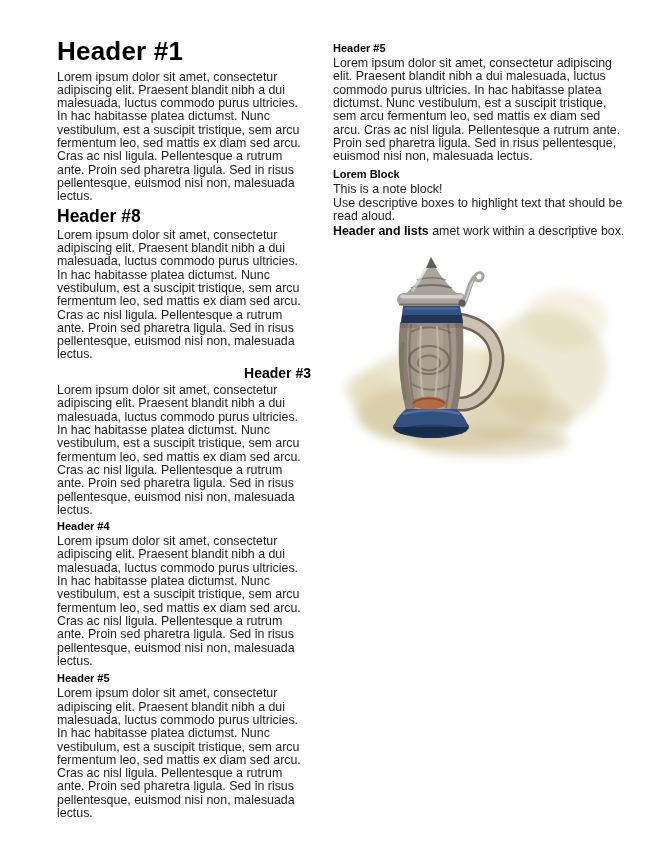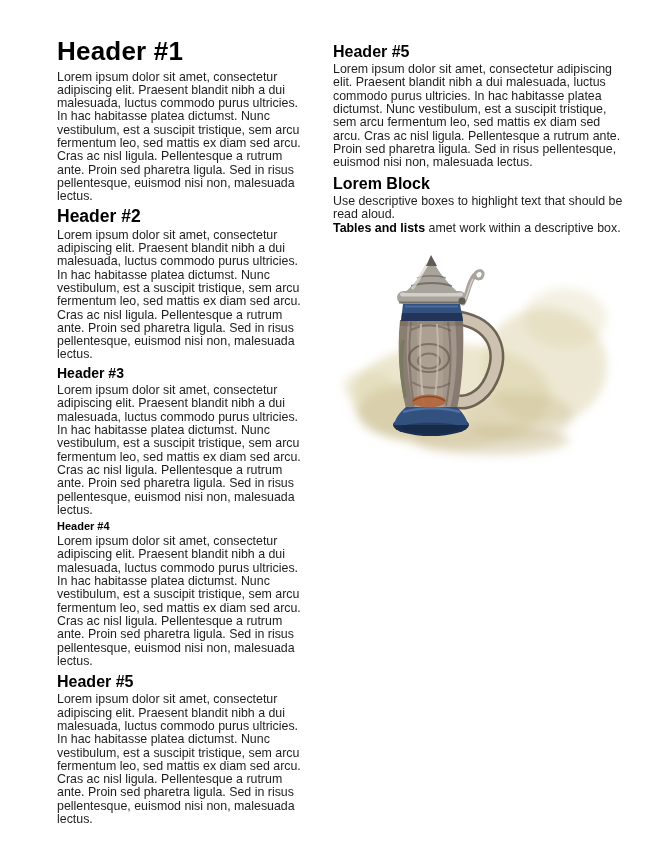--- a/index.html
+++ b/index.html
@@ -16,23 +16,23 @@
     background: #ffffff;
     overflow: hidden;
   }
   .col { position: absolute; top: 38px; }
   .col-left  { left: 57px;  width: 254px; }
   .col-right { left: 333px; width: 292px; }
 
   h1, h2, h3, h4, h5 { color: #000000; font-weight: 700; margin: 0; }
   h1 { font-size: 26px;   line-height: 1.06; margin: 0 0 5px 0; letter-spacing: 0.2px; }
   h2 { font-size: 17.5px; line-height: 1.1;  margin: 3px 0 3px 0; }
-  h3 { font-size: 14px;   line-height: 1.1;  margin: 4px 0 3px 0; }
+  h3 { font-size: 14px;   line-height: 1.1;  margin: 4px 0 3px 0; text-align: right; }
   h4 { font-size: 11px; line-height: 1.1;  margin: 3px 0 3px 0; }
-  h5 { font-size: 16px; line-height: 1.2;  margin: 4px 0 2px 0; }
+  h5 { font-size: 11px; line-height: 1.2;  margin: 4px 0 2px 0; }
 
   p.body {
     font-size: 12.4px;
     line-height: 13.3px;
     margin: 0 0 1px 0;
     color: #1d1d1d;
   }
   p.body b { color: #000000; }
 
   .stein { display: block; margin-top: 18px; }
@@ -41,21 +41,21 @@
 <body>
 
 <div class="page">
 
   <div class="col col-left">
     <section>
       <h1>Header #1</h1>
       <p class="body">Lorem ipsum dolor sit amet, consectetur adipiscing elit. Praesent blandit nibh a dui malesuada, luctus commodo purus ultricies. In hac habitasse platea dictumst. Nunc vestibulum, est a suscipit tristique, sem arcu fermentum leo, sed mattis ex diam sed arcu. Cras ac nisl ligula. Pellentesque a rutrum ante. Proin sed pharetra ligula. Sed in risus pellentesque, euismod nisi non, malesuada lectus.</p>
     </section>
     <section>
-      <h2>Header #2</h2>
+      <h2>Header #8</h2>
       <p class="body">Lorem ipsum dolor sit amet, consectetur adipiscing elit. Praesent blandit nibh a dui malesuada, luctus commodo purus ultricies. In hac habitasse platea dictumst. Nunc vestibulum, est a suscipit tristique, sem arcu fermentum leo, sed mattis ex diam sed arcu. Cras ac nisl ligula. Pellentesque a rutrum ante. Proin sed pharetra ligula. Sed in risus pellentesque, euismod nisi non, malesuada lectus.</p>
     </section>
     <section>
       <h3>Header #3</h3>
       <p class="body">Lorem ipsum dolor sit amet, consectetur adipiscing elit. Praesent blandit nibh a dui malesuada, luctus commodo purus ultricies. In hac habitasse platea dictumst. Nunc vestibulum, est a suscipit tristique, sem arcu fermentum leo, sed mattis ex diam sed arcu. Cras ac nisl ligula. Pellentesque a rutrum ante. Proin sed pharetra ligula. Sed in risus pellentesque, euismod nisi non, malesuada lectus.</p>
     </section>
     <section>
       <h4>Header #4</h4>
       <p class="body">Lorem ipsum dolor sit amet, consectetur adipiscing elit. Praesent blandit nibh a dui malesuada, luctus commodo purus ultricies. In hac habitasse platea dictumst. Nunc vestibulum, est a suscipit tristique, sem arcu fermentum leo, sed mattis ex diam sed arcu. Cras ac nisl ligula. Pellentesque a rutrum ante. Proin sed pharetra ligula. Sed in risus pellentesque, euismod nisi non, malesuada lectus.</p>
     </section>
@@ -63,24 +63,25 @@
       <h5>Header #5</h5>
       <p class="body">Lorem ipsum dolor sit amet, consectetur adipiscing elit. Praesent blandit nibh a dui malesuada, luctus commodo purus ultricies. In hac habitasse platea dictumst. Nunc vestibulum, est a suscipit tristique, sem arcu fermentum leo, sed mattis ex diam sed arcu. Cras ac nisl ligula. Pellentesque a rutrum ante. Proin sed pharetra ligula. Sed in risus pellentesque, euismod nisi non, malesuada lectus.</p>
     </section>
   </div>
 
   <div class="col col-right">
     <h5>Header #5</h5>
     <p class="body">Lorem ipsum dolor sit amet, consectetur adipiscing elit. Praesent blandit nibh a dui malesuada, luctus commodo purus ultricies. In hac habitasse platea dictumst. Nunc vestibulum, est a suscipit tristique, sem arcu fermentum leo, sed mattis ex diam sed arcu. Cras ac nisl ligula. Pellentesque a rutrum ante. Proin sed pharetra ligula. Sed in risus pellentesque, euismod nisi non, malesuada lectus.</p>
 
     <h5>Lorem Block</h5>
+    <p class="body">This is a note block!</p>
 
     <p class="body">Use descriptive boxes to highlight text that should be read aloud.</p>
 
-    <p class="body"><b>Tables and lists</b><span> amet work within a descriptive box.</span></p>
+    <p class="body"><b>Header and lists</b><span> amet work within a descriptive box.</span></p>
 
     <svg class="stein" width="292" height="212" viewBox="0 0 292 212" xmlns="http://www.w3.org/2000/svg">
       <defs>
         <filter id="blurWash" x="-40%" y="-40%" width="180%" height="180%">
             <feGaussianBlur stdDeviation="5"></feGaussianBlur>
           </filter>
         <filter id="blurSoft" x="-20%" y="-20%" width="140%" height="140%">
             <feGaussianBlur stdDeviation="0.6"></feGaussianBlur>
           </filter>
         <clipPath id="bodyClip">

